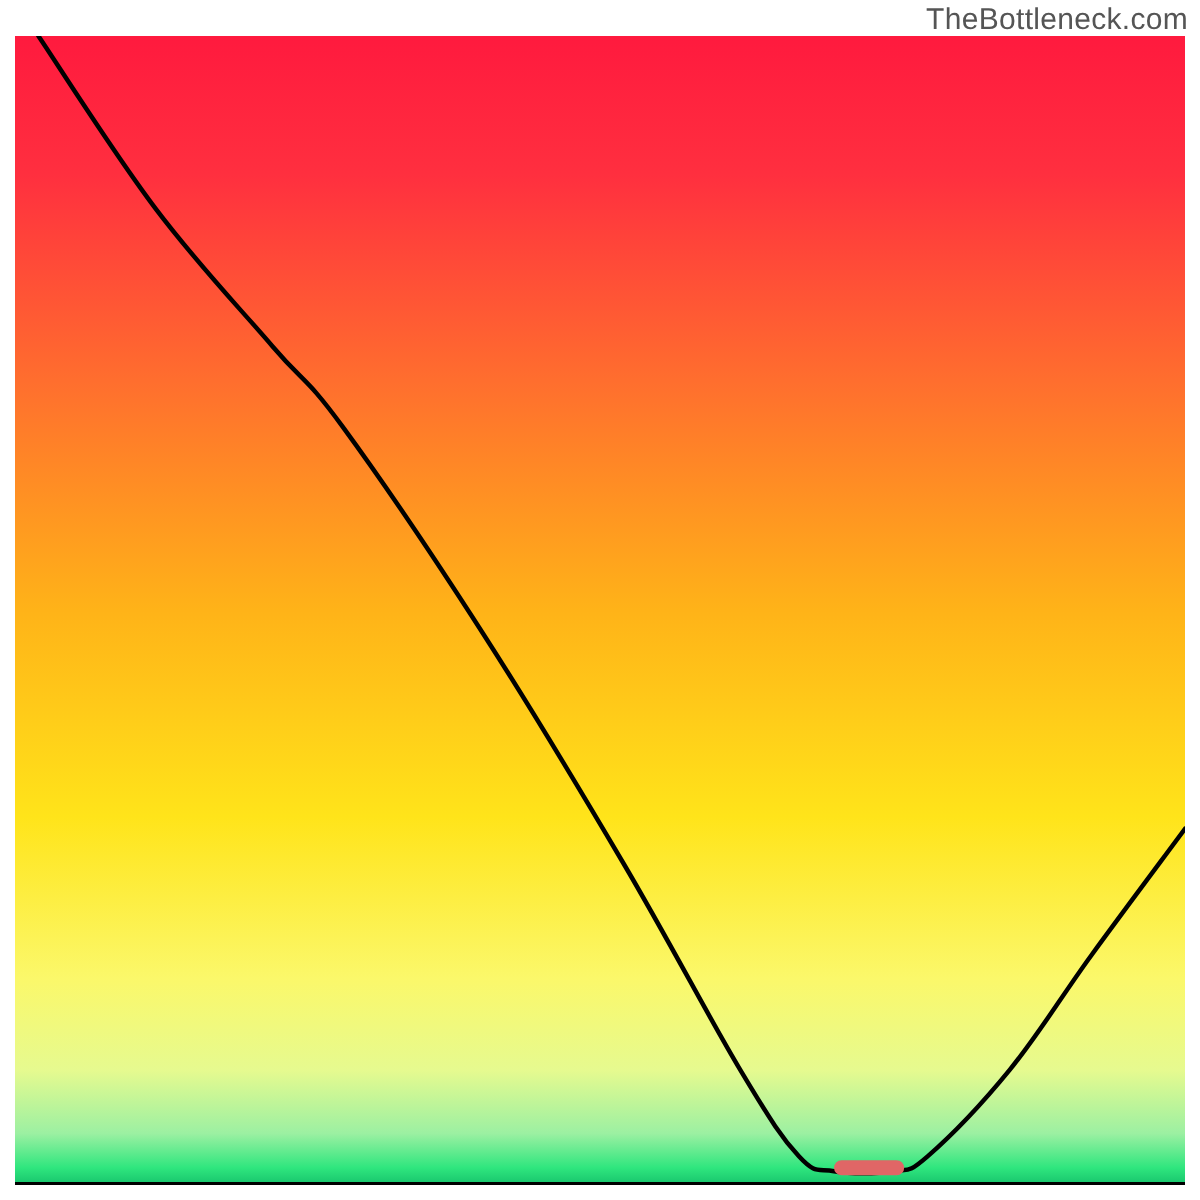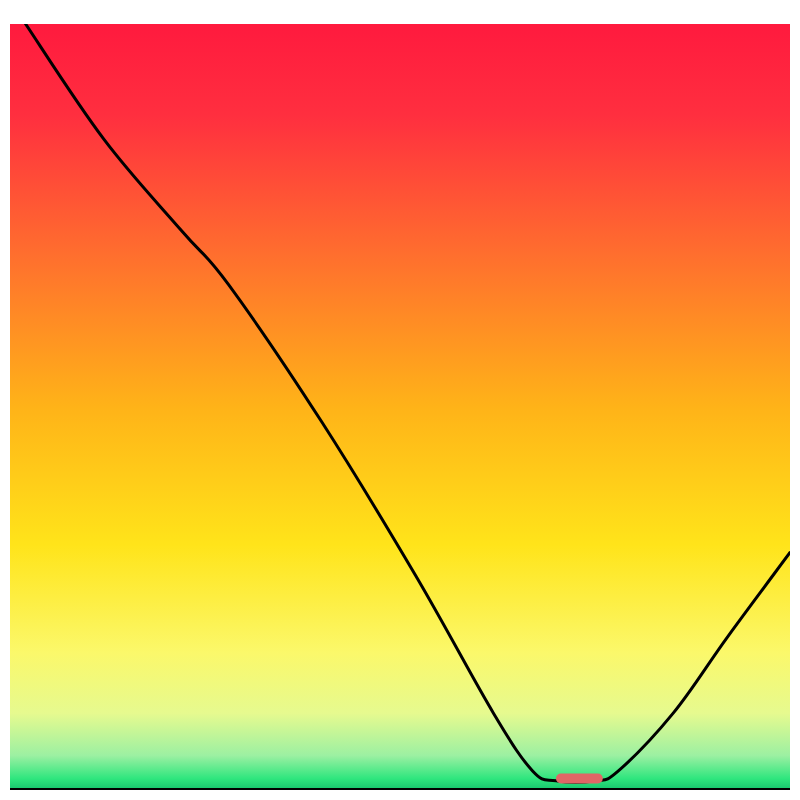--- a/index.html
+++ b/index.html
@@ -33,20 +33,21 @@
     height: 766px;
   }
   svg {
     display: block;
   }
 </style>
 </head>
 <body>
 
 <div class="stage">
+  <div class="watermark">TheBottleneck.com</div>
 
   <div class="plot">
     <svg id="chart-svg" viewBox="0 0 780 766" width="780" height="766" preserveAspectRatio="none">
       <defs>
         <linearGradient id="bg-grad" x1="0" y1="0" x2="0" y2="1">
             <stop offset="0.00%" stop-color="#ff1a3e"></stop>
             <stop offset="12.00%" stop-color="#ff2f3f"></stop>
             <stop offset="30.00%" stop-color="#ff6e2e"></stop>
             <stop offset="50.00%" stop-color="#ffb318"></stop>
             <stop offset="68.00%" stop-color="#ffe41a"></stop>

